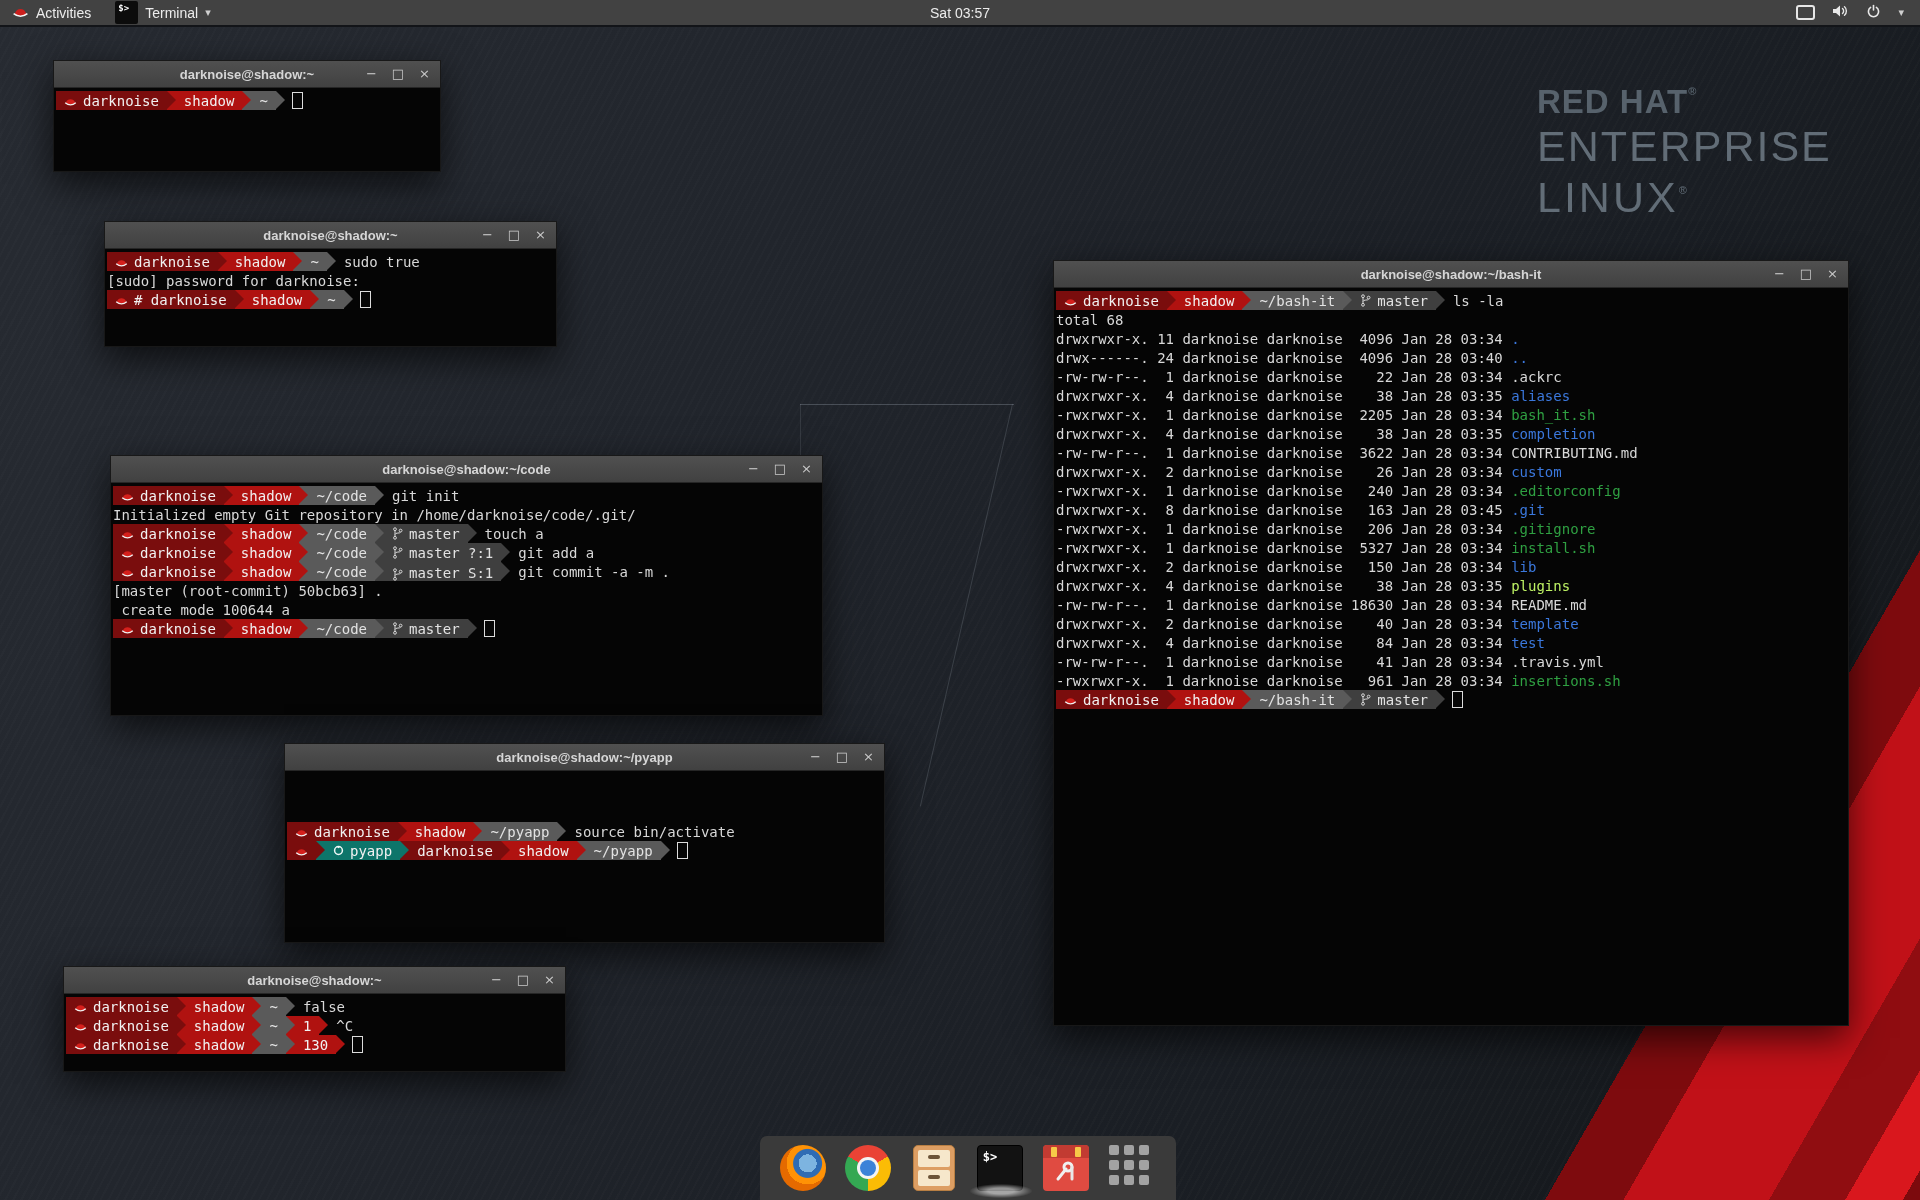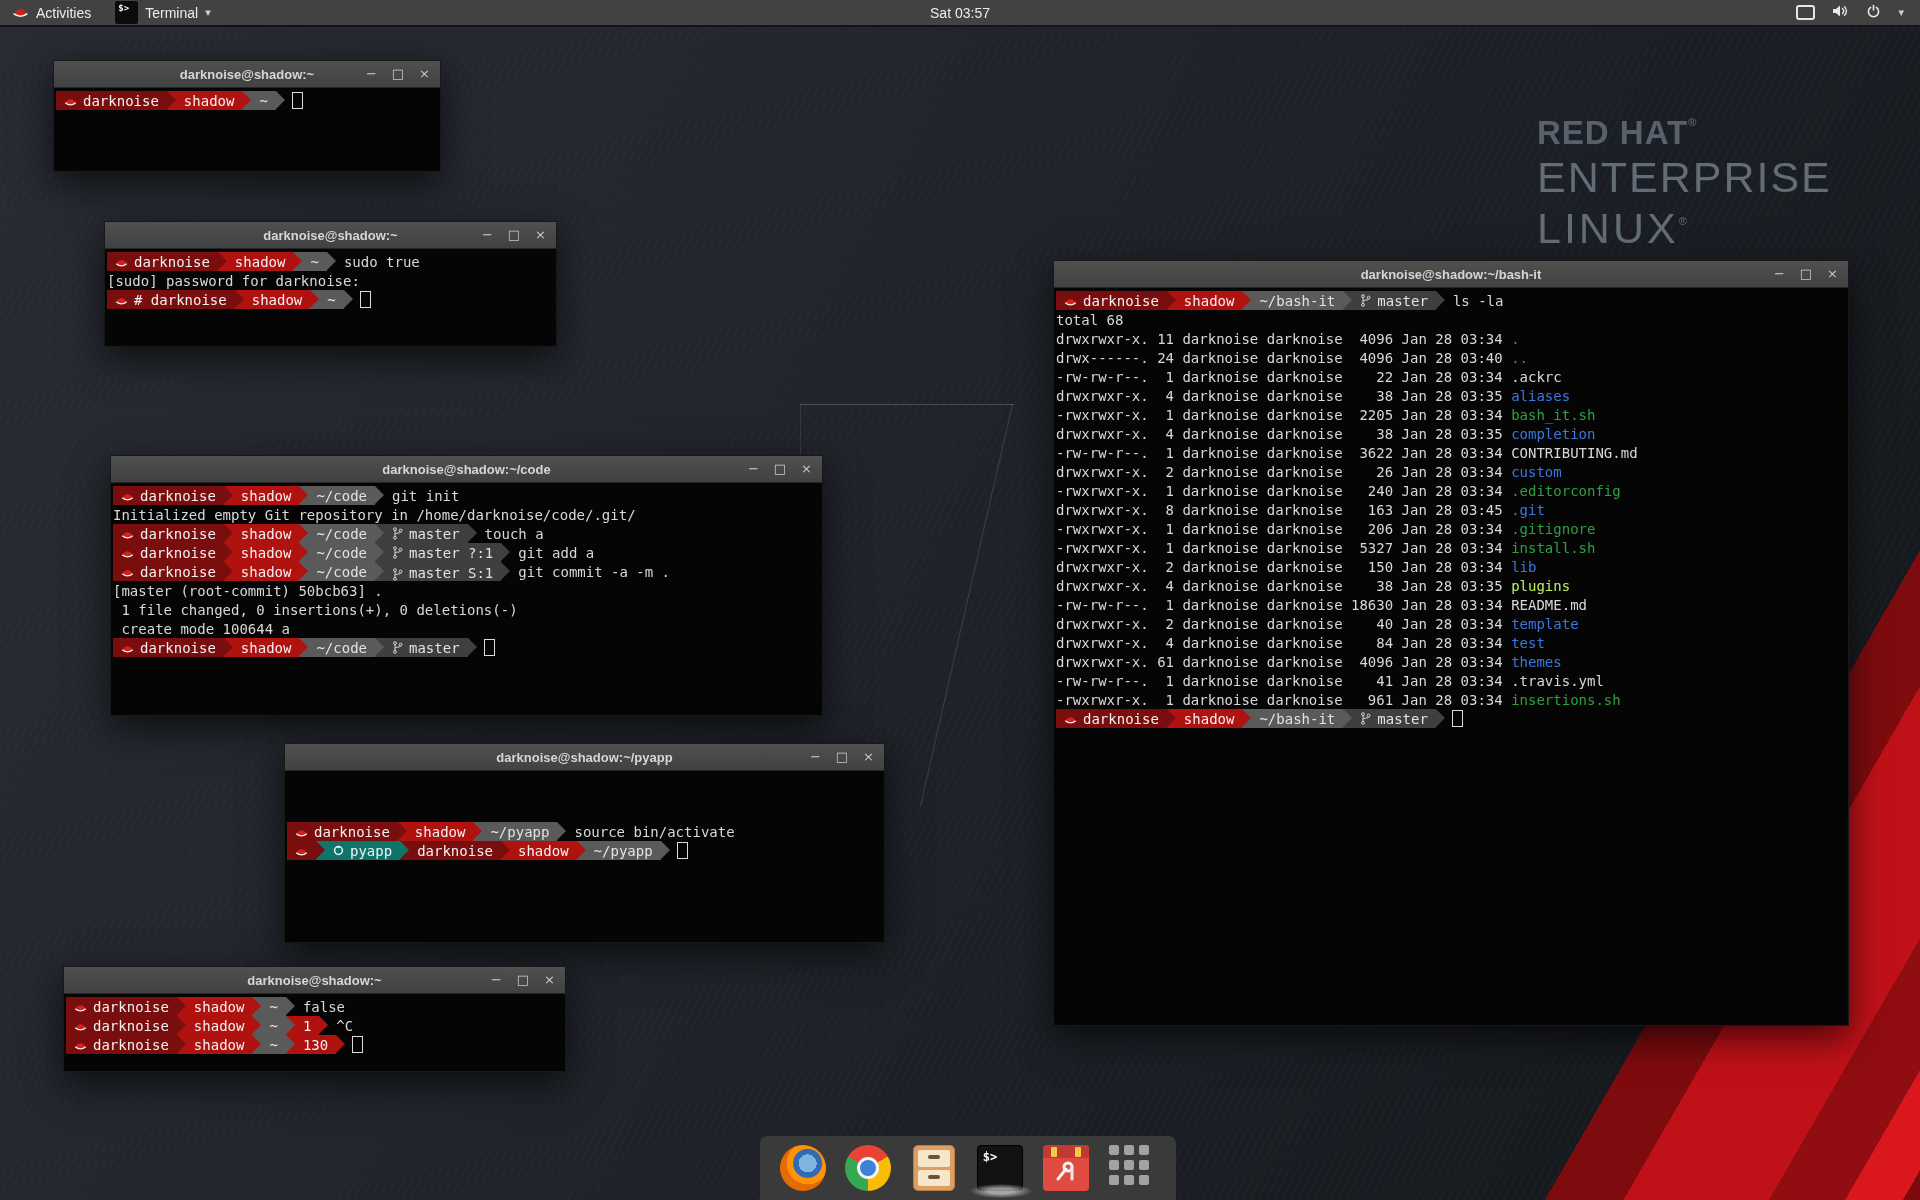--- a/index.html
+++ b/index.html
@@ -9,21 +9,21 @@
       linear-gradient(118deg,#272b32 0%,#21252c 35%,#1a1e24 70%,#131619 100%);
     font-family:"Liberation Sans",sans-serif;}
   
   .wline{position:absolute;background:rgba(190,200,212,.26);z-index:1;}
   #wl1{left:800px;top:404px;width:214px;height:1px;}
   #wl2{left:1013px;top:404px;width:413px;height:1px;transform:rotate(102.9deg);transform-origin:0 0;opacity:.7;}
   #wl3{left:800px;top:404px;width:1px;height:60px;opacity:.5;}
   #stripes{position:absolute;right:0;bottom:0;width:800px;height:780px;z-index:2;
     background:linear-gradient(120deg, rgba(0,0,0,0) 0 758px, #7e0b0e 758px 826px, #c11118 826px 952px,
       #900d11 952px 1018px, #d9171d 1018px 1068px, #7c0a0d 1068px 1200px);}
-  #logo{position:absolute;left:1537px;top:116px;z-index:3;color:#5d6873;line-height:1;}
+  #logo{position:absolute;left:1537px;top:85px;z-index:3;color:#5d6873;line-height:1;}
   #logo .l1{font-size:33px;font-weight:700;letter-spacing:1px;color:#57626c;}
   #logo sup{font-size:11px;vertical-align:18px;}
   #logo .l2{font-size:43px;font-weight:400;letter-spacing:2px;margin-top:7px;color:#626d77;}
   #logo .l3{font-size:43px;font-weight:400;letter-spacing:3px;margin-top:8px;color:#626d77;}
   
   #topbar{position:absolute;left:0;top:0;width:1920px;height:27px;background:#424242;z-index:50;
     display:flex;align-items:center;color:#ececec;font-size:14px;border-bottom:2px solid #121418;box-sizing:border-box;}
   .tb-item{display:flex;align-items:center;gap:7px;height:27px;padding:0 12px;}
   #tile{width:23px;height:23px;background:#0c0c0c;border-radius:2px;box-sizing:border-box;padding:2px 0 0 3px;
     color:#fff;font:bold 9px "DejaVu Sans Mono",monospace;}
@@ -325,23 +325,20 @@
               </svg></span><span>master S:1</span></span>
           <span class="sep">
             <i style="border-left-color: rgb(63, 63, 63);"></i>
           </span>
           <span class="cmd">git commit -a -m .</span>
         </div>
         <div class="tline">
           <span class="out">[master (root-commit) 50bcb63] .</span>
         </div>
         <div class="tline">
-          <span class="out"> 1 file changed, 0 insertions(+), 0 deletions(-)</span>
-        </div>
-        <div class="tline">
           <span class="out"> create mode 100644 a</span>
         </div>
         <div class="tline">
           <span class="seg seg-user" style="background: rgb(122, 13, 13);"><span class="picon"><svg width="13" height="10" viewBox="0 0 13 10">
                 <path d="M2 6.6 C3.2 2.2 9.8 2.2 11 6.6 L11 7.2 C8 9 5 9 2 7.2 Z" fill="#d5201c"></path>
                 <path d="M1.2 6.8 C4.5 9.4 8.5 9.4 11.8 6.8" stroke="#f2f2f2" stroke-width="1.3" fill="none"></path>
               </svg></span><span>darknoise</span></span>
           <span class="sep" style="background: rgb(176, 18, 16);">
             <i style="border-left-color: rgb(122, 13, 13);"></i>
           </span>
@@ -604,24 +601,20 @@
           <span class="out">-rw-rw-r--.  1 darknoise darknoise 18630 Jan 28 03:34 </span>
           <span class="fname" style="color: rgb(216, 216, 216);">README.md</span>
         </div>
         <div class="tline">
           <span class="out">drwxrwxr-x.  2 darknoise darknoise    40 Jan 28 03:34 </span>
           <span class="fname" style="color: rgb(59, 120, 221);">template</span>
         </div>
         <div class="tline">
           <span class="out">drwxrwxr-x.  4 darknoise darknoise    84 Jan 28 03:34 </span>
           <span class="fname" style="color: rgb(59, 120, 221);">test</span>
-        </div>
-        <div class="tline">
-          <span class="out">drwxrwxr-x. 61 darknoise darknoise  4096 Jan 28 03:34 </span>
-          <span class="fname" style="color: rgb(59, 120, 221);">themes</span>
         </div>
         <div class="tline">
           <span class="out">-rw-rw-r--.  1 darknoise darknoise    41 Jan 28 03:34 </span>
           <span class="fname" style="color: rgb(216, 216, 216);">.travis.yml</span>
         </div>
         <div class="tline">
           <span class="out">-rwxrwxr-x.  1 darknoise darknoise   961 Jan 28 03:34 </span>
           <span class="fname" style="color: rgb(47, 160, 66);">insertions.sh</span>
         </div>
         <div class="tline">

